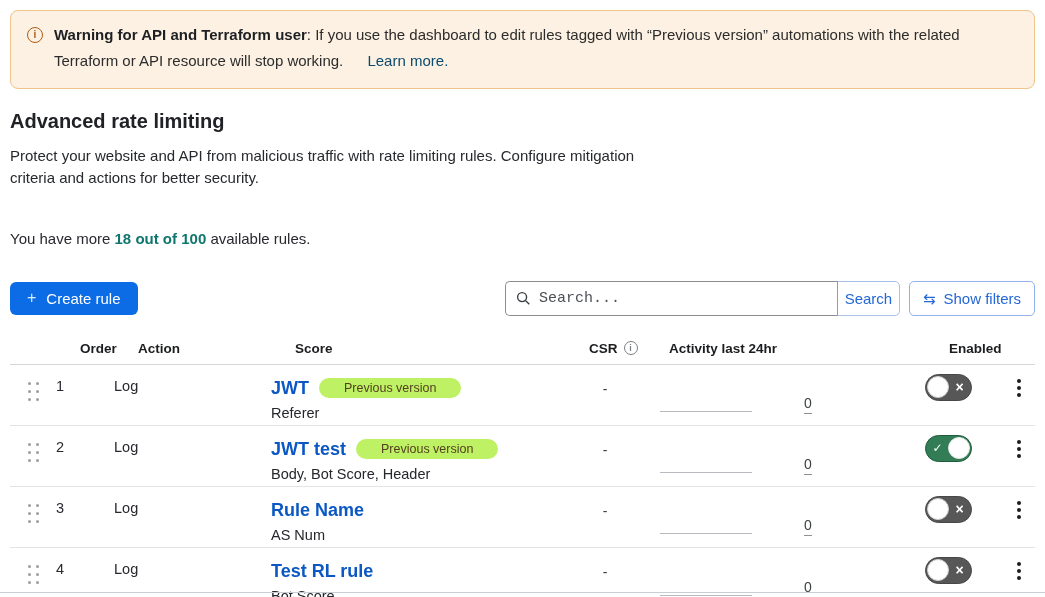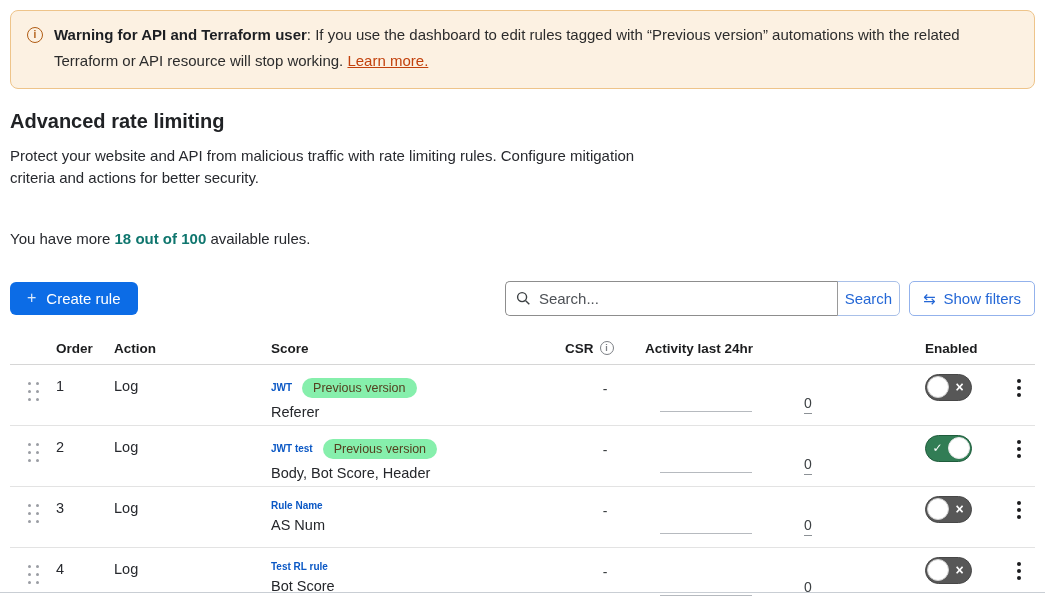--- a/index.html
+++ b/index.html
@@ -26,21 +26,21 @@
   }
   .info-circle {
     flex: none; margin-top: 5px;
     width: 16px; height: 16px;
     border: 1.6px solid #b05c13; border-radius: 50%;
     color: #b05c13; font-size: 10px; font-weight: 700;
     display: flex; align-items: center; justify-content: center;
     font-style: normal;
   }
   .banner b { font-weight: 700; color: #1d1f23; }
-  .banner a { color: #c2410c; text-decoration: underline; cursor: pointer; }
+  .banner a { color: #0c4a6e; cursor: pointer; margin-left: 20px; }
 
   
   .h1 { margin: 21px 10px 0; font-size: 20px; font-weight: 700; color: #202225; }
   .desc { margin: 12px 10px 0; font-size: 15px; line-height: 1.5; color: #27292e; max-width: 632px; }
   .usage { margin: 40px 10px 0; font-size: 15px; color: #27292e; }
   .usage b { font-weight: 700; color: #0f766e; }
 
   
   .toolbar { margin: 34px 10px 0; display: flex; align-items: center; justify-content: space-between; }
   .btn-primary {
@@ -51,21 +51,21 @@
   }
   .btn-primary .plus { font-size: 16px; font-weight: 400; color: rgba(255,255,255,0.85); }
   .search-group { display: flex; align-items: stretch; }
   .search-wrap { position: relative; }
   .search-wrap svg { position: absolute; left: 11px; top: 10px; }
   .search-input {
     width: 333px; height: 35px;
     border: 1px solid #8d8d8d; border-right: 1px solid #9a9a9a;
     border-radius: 5px 0 0 5px;
     padding: 0 10px 0 33px; font-size: 15px; color: #ec4899;
-    font-family: Liberation Sans, sans-serif; outline: none; background: #fff;
+    font-family: Liberation Mono, monospace; outline: none; background: #fff;
   }
   .search-input::placeholder { color: #4d5156; opacity: 1; }
   .btn-search {
     height: 35px; width: 63px; margin-left: -1px;
     background: #fff; border: 1px solid #a9c0e8; border-radius: 0 5px 5px 0;
     color: #2467d6; font-size: 15px; cursor: pointer; font-family: inherit;
   }
   .btn-filters {
     margin-left: 9px; height: 35px; padding: 0 13px;
     display: inline-flex; align-items: center; gap: 8px;
@@ -79,43 +79,43 @@
   .thead, .trow {
     display: grid;
     grid-template-columns: 46px 58px 157px 294px 80px 280px 78px 1fr;
   }
   .thead {
     height: 28px; align-items: end;
     border-bottom: 1px solid #d6d6d6;
     font-size: 13.5px; font-weight: 700; color: #1c1d1f;
     padding-bottom: 0;
   }
-  .thead > div { padding-bottom: 8px; }
+  .thead > div { padding-bottom: 8px; margin-left: 24px; }
   .th-csr { display: flex; align-items: center; gap: 6px; }
   .info-circle-sm {
     width: 14px; height: 14px; border: 1.3px solid #7c7f85; border-radius: 50%;
     color: #7c7f85; font-size: 9px; font-weight: 700; font-style: normal;
     display: inline-flex; align-items: center; justify-content: center;
   }
   .trow { min-height: 61px; border-bottom: 1px solid #e3e3e3; }
   .trow:last-child { border-bottom: none; }
   .cell { padding-top: 13px; font-size: 14.5px; color: #27292e; }
 
   .cell-handle { display: flex; justify-content: center; padding-top: 17px; }
   .grip {
     display: grid; grid-template-columns: repeat(2, 3px); grid-auto-rows: 3px;
     gap: 5px 5px; cursor: grab; height: 19px;
   }
   .grip i { width: 3px; height: 3px; border-radius: 50%; background: #9a9da3; }
 
   .name-line { display: flex; align-items: center; gap: 10px; }
-  .rule-link { color: #0b58c5; font-weight: 700; font-size: 10px; text-decoration: none; cursor: pointer; }
+  .rule-link { color: #0b58c5; font-weight: 700; font-size: 18px; text-decoration: none; cursor: pointer; }
   .badge {
-    background: #86efac; color: #54401f;
-    font-size: 12.5px; padding: 3px 11px; border-radius: 11px;
+    background: #bef264; color: #54401f;
+    font-size: 12.5px; padding: 3px 25px; border-radius: 11px;
     white-space: nowrap;
   }
   .criteria { margin-top: 6px; font-size: 14.5px; color: #25272b; }
 
   .cell-csr { text-align: center; padding-top: 16px; font-size: 14px; color: #3c4043; }
 
   .cell-activity { display: flex; align-items: flex-end; padding: 0 0 11px 15px; }
   .spark { width: 92px; border-bottom: 1px solid #b6babf; margin-bottom: 2px; }
   .activity-count {
     margin-left: 52px; font-size: 14px; color: #3c4043;

